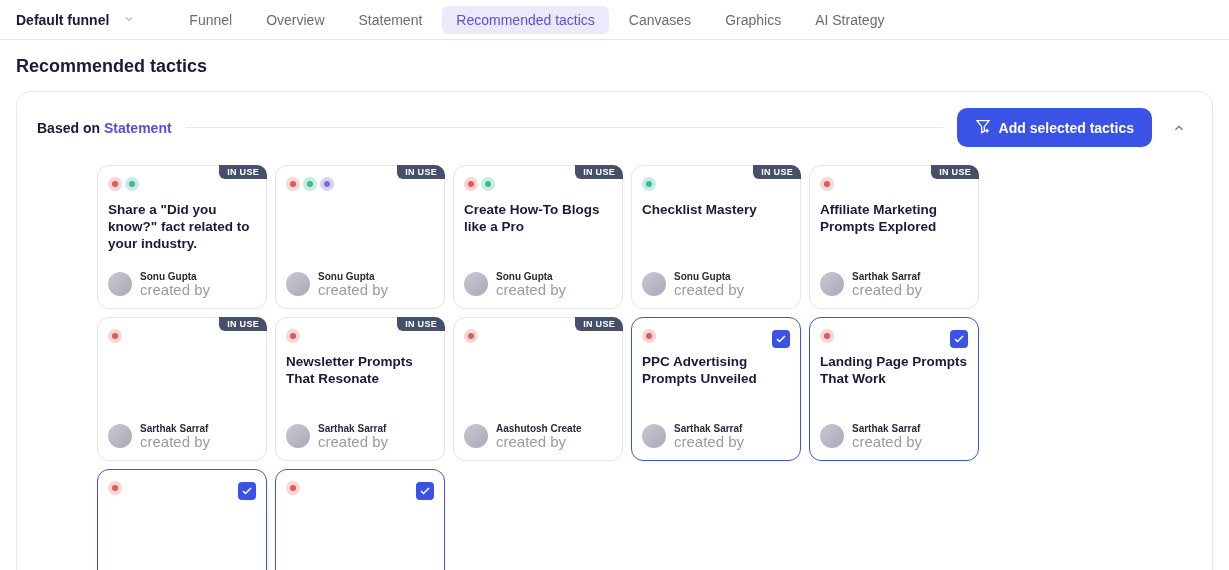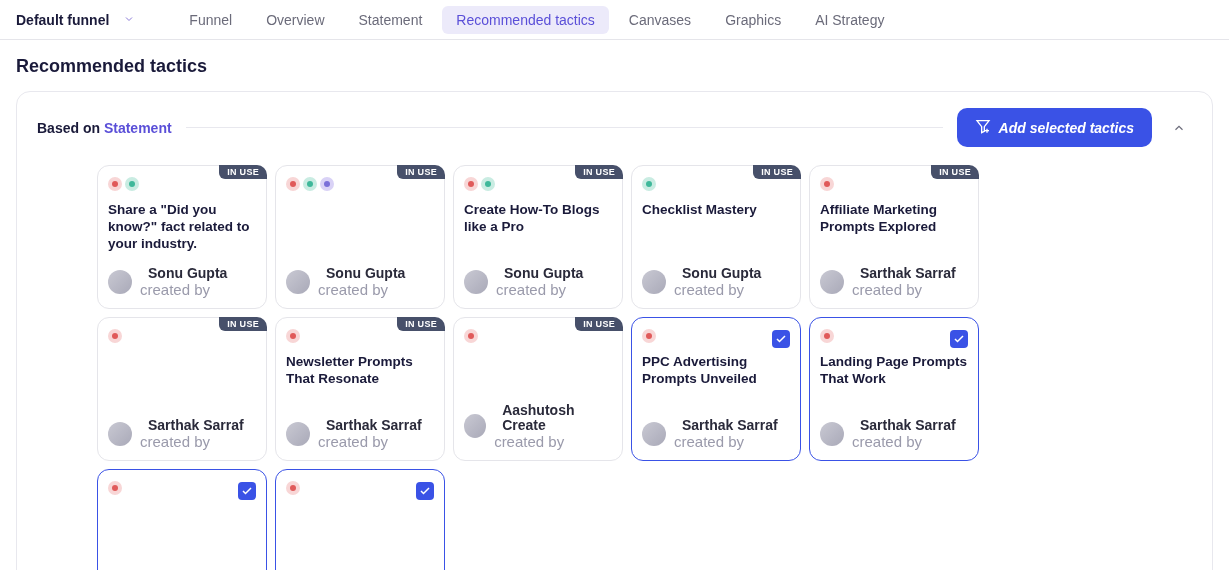--- a/index.html
+++ b/index.html
@@ -51,21 +51,20 @@
     .add-btn {
       display: flex; align-items: center; gap: 8px;
       background: #3a52e6;
       color: #fff;
       border: none;
       padding: 10px 18px;
       border-radius: 10px;
       font-size: 14px;
       font-weight: 600;
       cursor: pointer;
-      font-style: italic;
     }
     .add-btn svg { width: 16px; height: 16px; }
     .collapse-btn { width: 26px; height: 26px; display:flex; align-items:center; justify-content:center; color:#6b6b7a; border-radius:6px; cursor:pointer; }
 
     .cards {
       display: flex;
       flex-wrap: wrap;
       gap: 8px;
       margin-top: 18px;
       padding: 0 60px;
@@ -129,21 +128,21 @@
     }
     .card-footer {
       margin-top: auto;
       display: flex; align-items: center; gap: 8px;
     }
     .avatar {
       width: 24px; height: 24px; border-radius: 50%;
       background: linear-gradient(135deg,#c9c9d3,#a9a9b8);
     }
     .creator { display:flex; flex-direction:column; }
-    .creator .name { font-size: 14px; font-weight: 600; color: #2a2a3a; line-height: 1.1; margin-left: 8px; }
+    .creator .name { font-size: 10px; font-weight: 600; color: #2a2a3a; line-height: 1.1; }
     .creator .sub { font-size: 15px; color: #9a9aab; line-height: 1.1; }
   </style>
 </head>
 <body>
 
 <div class="top-bar">
   <div class="funnel-select">
     <span>Default funnel</span>
     <span class="chev">
       <svg width="12" height="12" viewBox="0 0 24 24" fill="none" stroke="currentColor" stroke-width="2">

